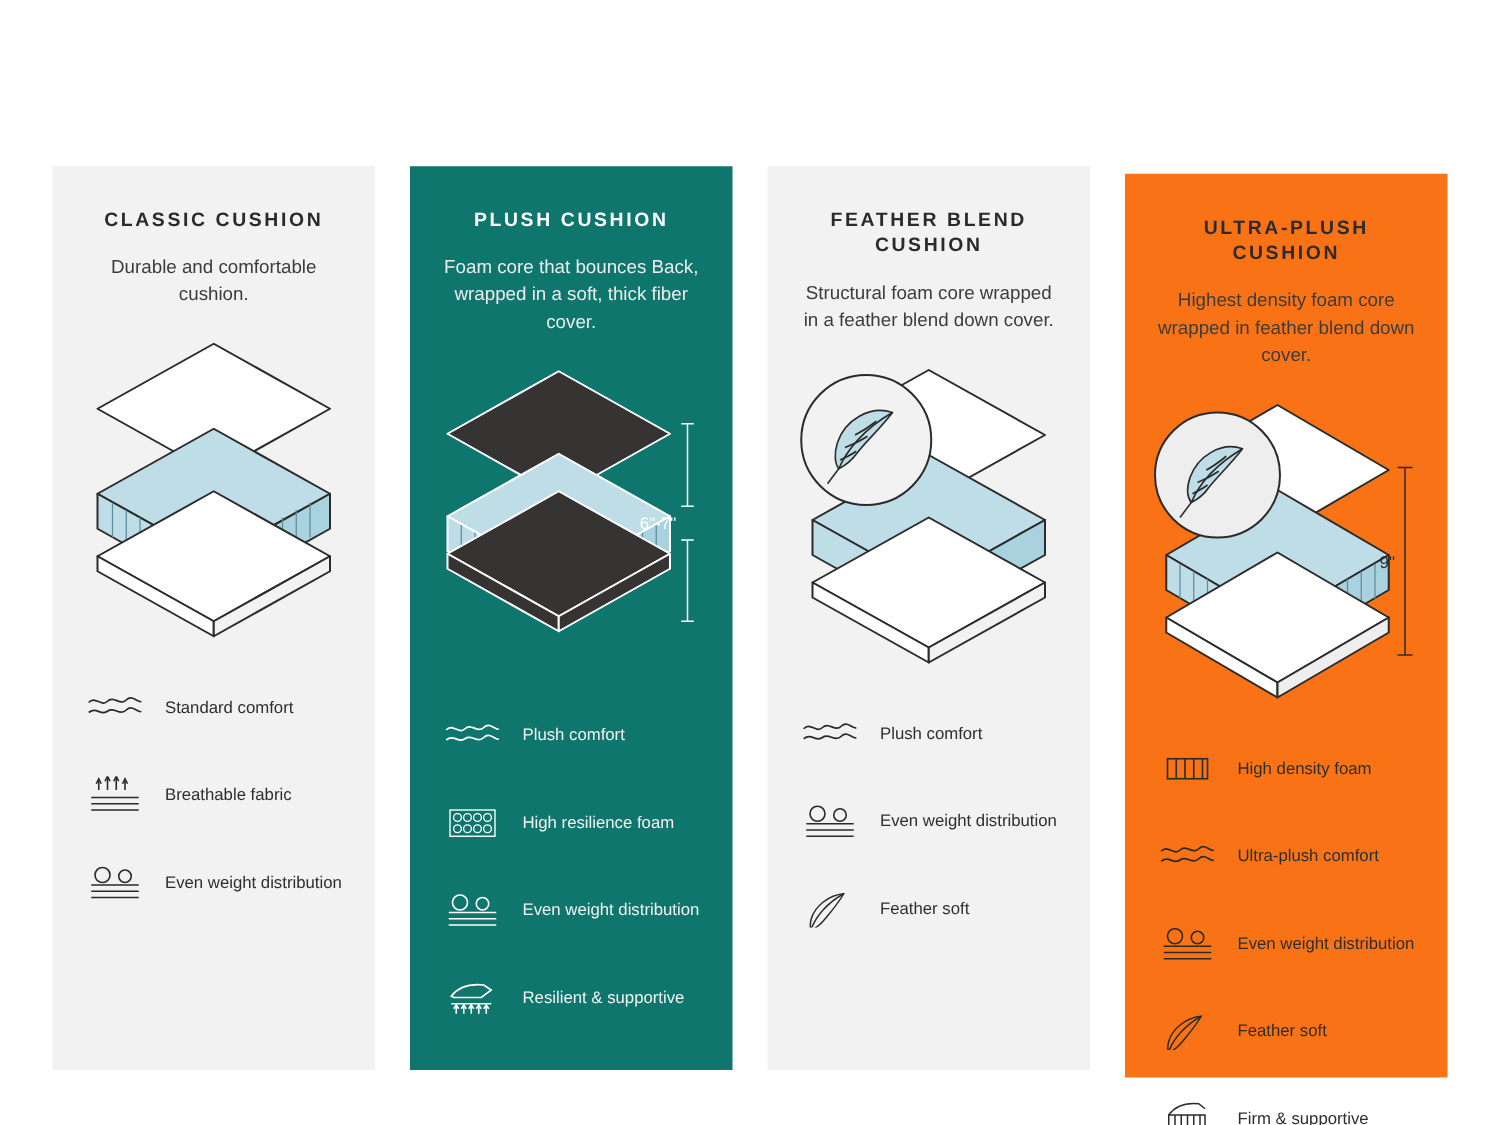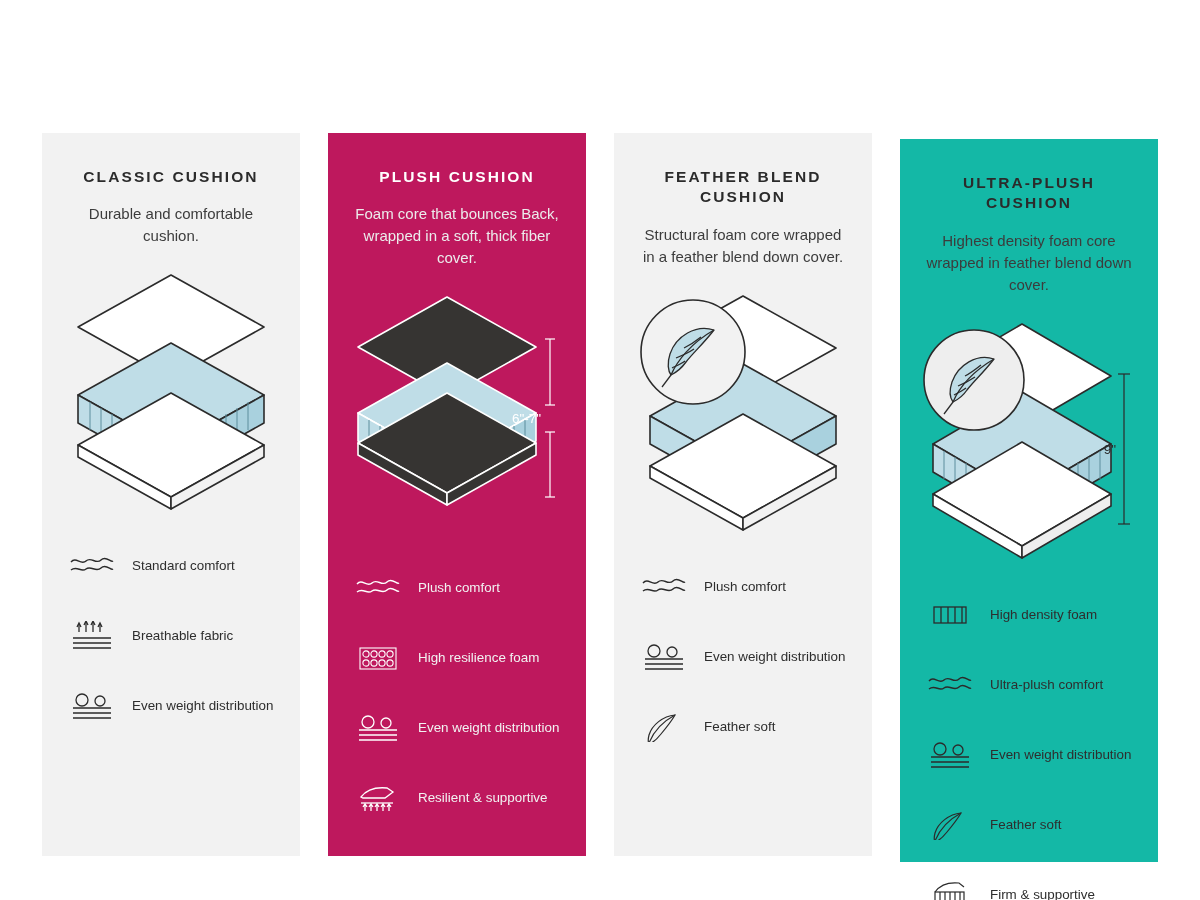--- a/index.html
+++ b/index.html
@@ -26,24 +26,24 @@
   }
   .card {
     width: 258px;
     height: 723px;
     box-sizing: border-box;
     padding: 34px 22px 0 22px;
     background: #f2f2f2;
     position: relative;
   }
   .card.dark {
-    background: #be185d;
+    background: #0f766e;
   }
   .card.light-alt {
-    background: #14b8a6;
+    background: #f97316;
     margin-top: 12px;
   }
   .card-title {
     text-align: center;
     font-size: 15.5px;
     font-weight: bold;
     letter-spacing: 2.1px;
     color: #2b2b2b;
     line-height: 1.35;
     margin: 0 0 16px 0;

